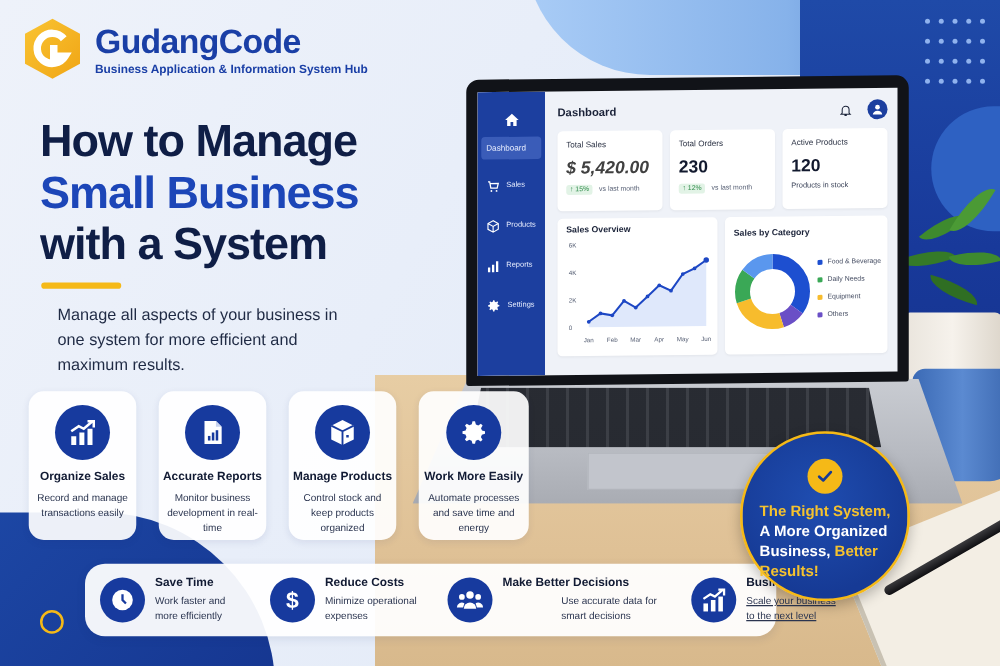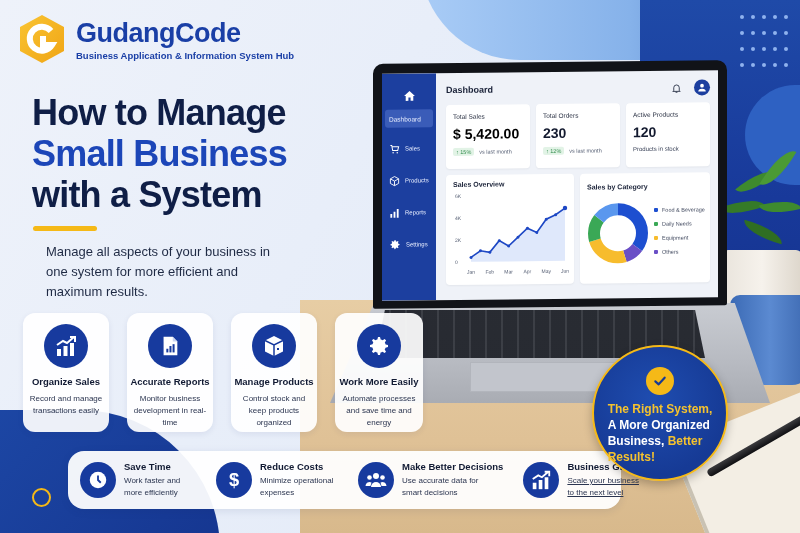--- a/index.html
+++ b/index.html
@@ -53,21 +53,21 @@
   .side-item.active { background: #3a5cb8; border-radius: 3px; margin-bottom: 12px; font-size: 6.5px; }
   .main { flex: 1; padding: 8px 8px 6px 10px; position: relative; }
   .topbar { display: flex; justify-content: space-between; align-items: center; height: 18px; }
   .dash-title { font-size: 9px; color: #1a2238; font-weight: 600; }
   .top-icons { display: flex; gap: 12px; align-items: center; }
   .avatar { width: 16px; height: 16px; border-radius: 50%; background: #1c3f9f; display: flex; align-items: center; justify-content: center; }
   .stats { display: flex; gap: 6px; margin-top: 6px; }
   .stat { flex: 1; background: #fff; border-radius: 4px; height: 64px; padding: 8px 7px; box-shadow: 0 1px 2px rgba(0,0,0,0.05); }
   .stat-label { font-size: 6.5px; color: #2c3345; }
   .stat-value { font-size: 14px; font-weight: 700; color: #12192e; margin-top: 6px; }
-  .stat-value.blue { color: #000000; }
+  .stat-value.blue { color: #404040; font-style: italic; }
   .stat-foot { margin-top: 6px; font-size: 5.5px; color: #555e73; display: flex; align-items: center; gap: 5px; }
   .pill-up { background: #e2f3e6; color: #2d8a48; padding: 1px 3px; border-radius: 2px; }
   .charts { display: flex; gap: 6px; margin-top: 6px; }
   .chart-card { background: #fff; border-radius: 4px; height: 110px; padding: 6px 7px; position: relative; box-shadow: 0 1px 2px rgba(0,0,0,0.05); }
   .chart-card.line { width: 128px; }
   .chart-card.donut { flex: 1; }
   .chart-title { font-size: 7px; color: #1a2238; font-weight: 600; }
   .legend { position: absolute; left: 74px; top: 34px; }
   .legend-row { display: flex; align-items: center; gap: 4px; font-size: 5.5px; color: #454d62; margin-bottom: 8px; }
   .legend-dot { width: 4px; height: 4px; border-radius: 1px; }
@@ -393,21 +393,21 @@
         <svg width="24" height="24" viewBox="0 0 24 24">
           <circle cx="12" cy="8" r="3" fill="#fff"></circle>
           <circle cx="5.5" cy="9.5" r="2.3" fill="#fff"></circle>
           <circle cx="18.5" cy="9.5" r="2.3" fill="#fff"></circle>
           <path d="M7 19a5 5 0 0 1 10 0z" fill="#fff"></path>
           <path d="M1.5 18a4 4 0 0 1 6-3.5L6.5 18z M22.5 18a4 4 0 0 0-6-3.5l1 3.5z" fill="#fff"></path>
         </svg>
       </div>
     <div>
         <div class="ben-title">Make Better Decisions</div>
-        <div class="ben-desc" style="width:84px;">Use accurate data for smart decisions</div>
+        <div class="ben-desc" style="width:84px;margin-left:47px;">Use accurate data for smart decisions</div>
       </div>
   </div>
   <div class="benefit-sep"></div>
   <div class="benefit">
     <div class="ben-icon">
         <svg width="22" height="22" viewBox="0 0 24 24">
           <rect x="3" y="15" width="4" height="7" fill="#fff"></rect>
           <rect x="9.5" y="12" width="4" height="10" fill="#fff"></rect>
           <rect x="16" y="9" width="4" height="13" fill="#fff"></rect>
           <path d="M3 11 9 7l4 2 7-6" stroke="#fff" stroke-width="2" fill="none"></path>

